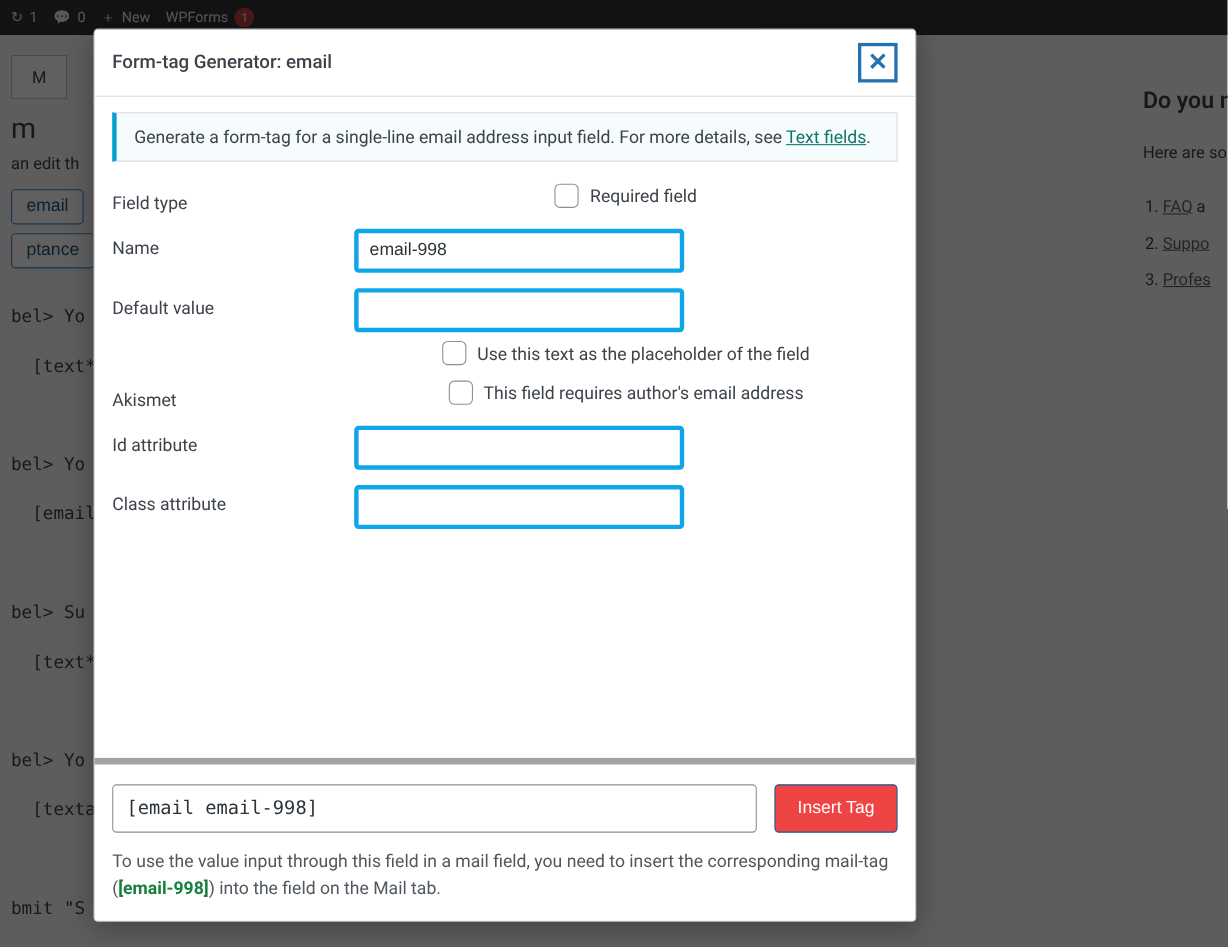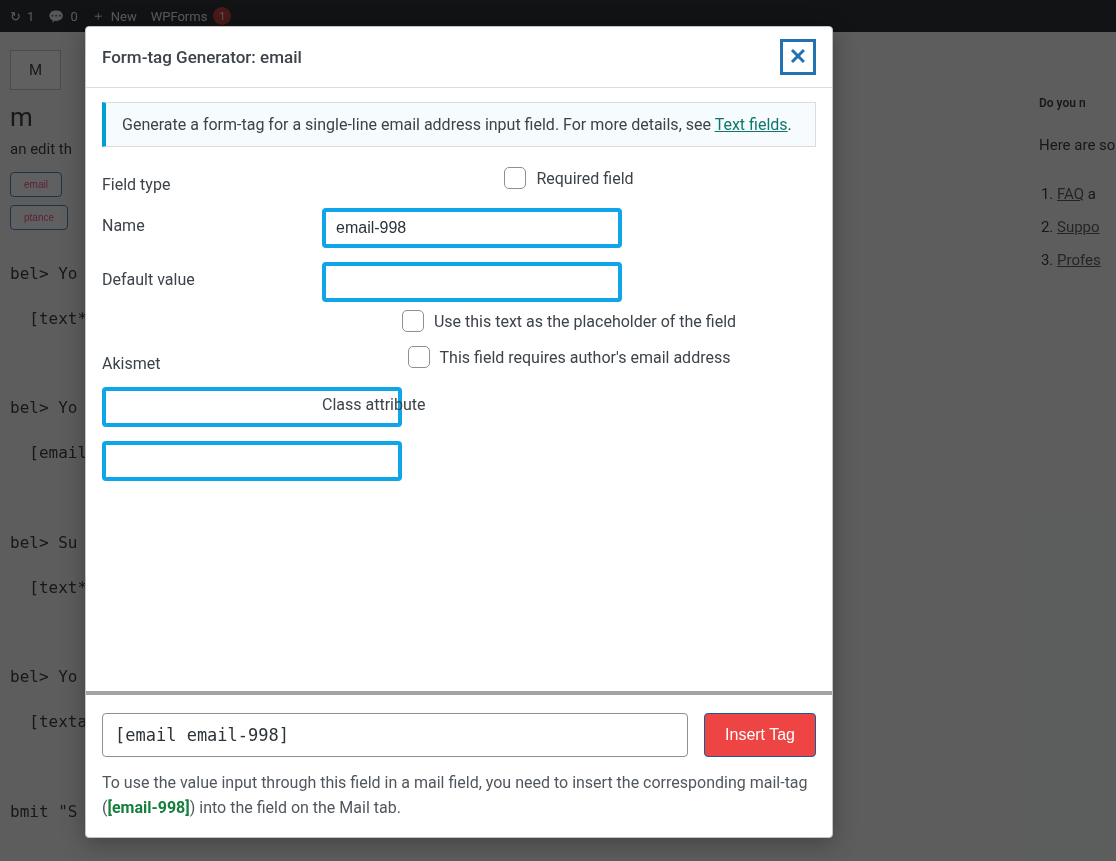--- a/index.html
+++ b/index.html
@@ -8,24 +8,24 @@
 .backdrop { position: absolute; inset: 0; }
 
 .topbar { height: 32px; background: #1d2327; color: #fff; display: flex; align-items: center; gap: 14px; padding: 0 10px; font-size: 13px; }
 .topbar .item { display: flex; align-items: center; gap: 6px; opacity: .9; }
 .topbar .badge { background: #d63638; color: #fff; border-radius: 50%; width: 18px; height: 18px; display: inline-flex; align-items: center; justify-content: center; font-size: 11px; }
 
 .bgpage { background: #f6f7f7; position: absolute; top: 32px; left: 0; right: 0; bottom: 0; padding: 18px 10px; color: #2c3338; overflow: hidden; }
 .bgpage .tab { display: inline-block; background: #fff; border: 1px solid #c3c4c7; padding: 10px 18px; font-size: 15px; margin-bottom: 12px; }
 .bgpage .bigh { font-size: 26px; margin-bottom: 8px; }
 .bgpage .hint { font-size: 15px; margin-bottom: 14px; }
-.bgpage .tags button { background: #fff; border: 1px solid #3582c4; color: #ec4899; border-radius: 4px; padding: 6px 13px; font-size: 10px; margin-right: 6px; margin-bottom: 8px; }
+.bgpage .tags button { background: #fff; border: 1px solid #3582c4; color: #0c4a6e; border-radius: 4px; padding: 6px 13px; font-size: 16px; margin-right: 6px; margin-bottom: 8px; }
 .bgpage pre { font-family: Menlo, Consolas, monospace; font-size: 16px; line-height: 2.8; color: #2c3338; margin-top: 14px; }
 .bgright { position: absolute; top: 80px; right: 0; width: 85px; padding-left: 8px; font-size: 15px; color: #2c3338; }
-.bgright h3 { font-size: 12px; font-weight: 600; white-space: nowrap; margin-top: 16px; }
+.bgright h3 { font-size: 21px; font-weight: 600; white-space: nowrap; }
 .bgright p { margin-top: 26px; white-space: nowrap; }
 .bgright ol { margin-top: 24px; padding-left: 18px; line-height: 2.2; }
 .bgright ol a { color: #555; text-decoration: underline; margin-top: 26px; }
 
 .overlay { position: absolute; inset: 0; background: rgba(10,10,10,0.65); }
 
 .modal { position: absolute; top: 26px; left: 85px; width: 748px; height: 812px; background: #fff; border: 1px solid #c3c4c7; border-radius: 4px; box-shadow: 0 5px 25px rgba(0,0,0,.3); display: flex; flex-direction: column; }
 .modal-head { display: flex; align-items: center; justify-content: space-between; padding: 12px 16px; border-bottom: 1px solid #dcdcde; }
 .modal-head h2 { font-size: 17px; font-weight: 500; color: #3c434a; }
 .close-btn { width: 36px; height: 36px; border: 3px solid #2271b1; background: #fff; display: flex; align-items: center; justify-content: center; cursor: pointer; }
@@ -35,21 +35,21 @@
 .infobar { border: 1px solid #dcdcde; border-left: 4px solid #00a0d2; background: #f6fbfd; padding: 12px 16px; font-size: 16px; color: #3c434a; margin-bottom: 20px; }
 .infobar a { color: #0f766e; text-decoration: underline; }
 
 .formgrid { display: grid; grid-template-columns: 210px 1fr; gap: 14px 10px; align-items: start; font-size: 16px; color: #3c434a; }
 .formgrid .lbl { padding-top: 8px; }
 .chkline { display: flex; align-items: center; gap: 10px; justify-content: center; }
 .chkbox { width: 22px; height: 22px; border: 1px solid #8c8f94; border-radius: 5px; background: #fff; appearance: none; cursor: pointer; }
 .txt { width: 300px; height: 40px; border: 4px solid #0ea5e9; border-radius: 4px; padding: 8px 10px; font-size: 16px; color: #2c3338; }
 .ctrlstack > div { margin-top: 8px; }
 
-.modal-foot { border-top: 4px solid #a3a3a3; padding: 18px 16px 16px; }
+.modal-foot { border-top: 6px solid #a3a3a3; padding: 18px 16px 16px; }
 .footrow { display: flex; gap: 16px; align-items: stretch; }
 .shortcode-in { flex: 1; height: 44px; border: 1px solid #8c8f94; border-radius: 4px; padding: 8px 12px; font-family: Menlo, Consolas, monospace; font-size: 17px; color: #2c3338; background: #fff; }
 .insert-btn { background: #ef4444; color: #fff; border: 1px solid #135e96; border-radius: 4px; padding: 0 20px; font-size: 16px; font-weight: 500; cursor: pointer; }
 .footnote { margin-top: 14px; font-size: 16px; color: #50575e; line-height: 1.55; }
 .footnote strong { color: #15803d; }
 </style>
 </head>
 <body>
 
 <div class="backdrop">
@@ -130,20 +130,21 @@
           <span>Use this text as the placeholder of the field</span>
         </div>
       </div>
 
       <div class="lbl">Akismet</div>
       <div class="chkline">
         <input type="checkbox" class="chkbox" style="">
         <span>This field requires author's email address</span>
       </div>
 
+      <div class="lbl">Id attribute</div>
       <div><input type="text" class="txt" value="" style=""></div>
 
       <div class="lbl">Class attribute</div>
       <div><input type="text" class="txt" value="" style=""></div>
     </div>
   </div>
   <div class="modal-foot">
     <div class="footrow">
       <input type="text" class="shortcode-in" value="[email email-998]" style="">
       <button class="insert-btn">Insert Tag</button>

